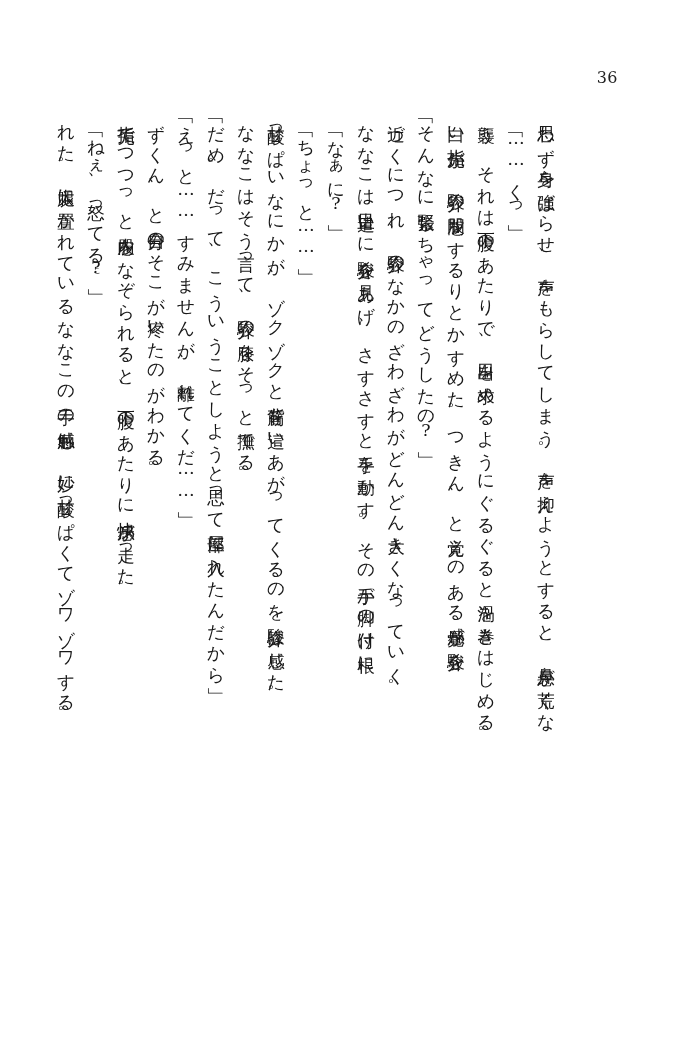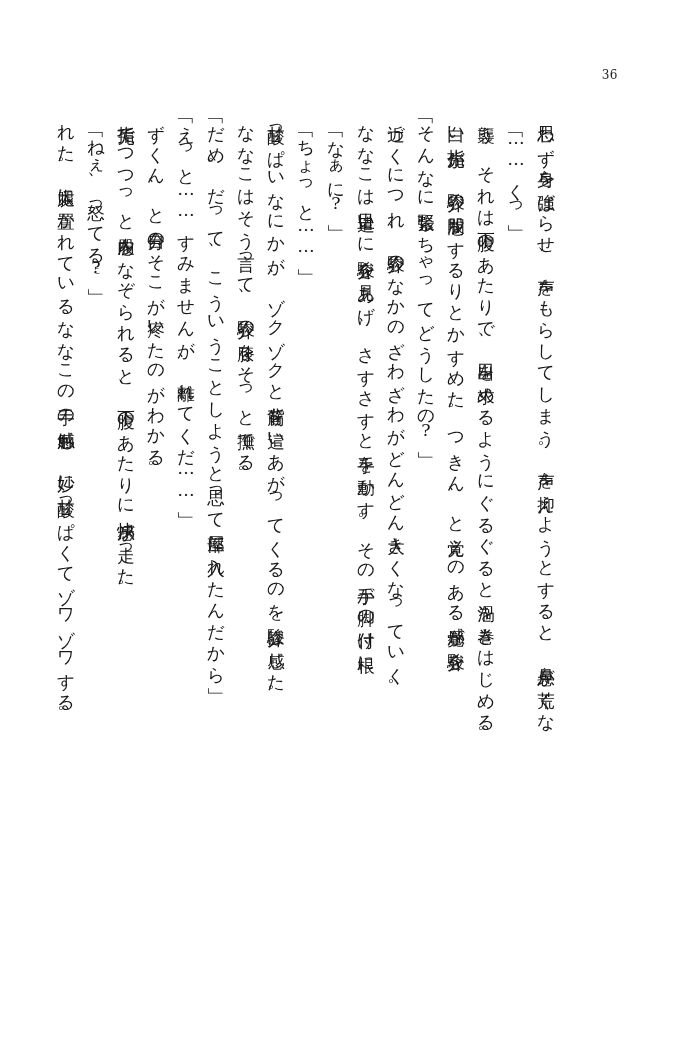--- a/index.html
+++ b/index.html
@@ -18,21 +18,21 @@
     position: relative;
     width: 690px;
     height: 1050px;
     box-sizing: border-box;
     background: #ffffff;
   }
   .page-number {
     position: absolute;
     top: 68px;
     right: 72px;
-    font-size: 12px;
+    font-size: 16px;
     color: #222;
     font-family: "DejaVu Serif", "Liberation Serif", serif;
     letter-spacing: 0.5px;
     margin-left: 40px;
   }
   
   .body-text {
     position: absolute;
     top: 112px;
     right: 44px;

